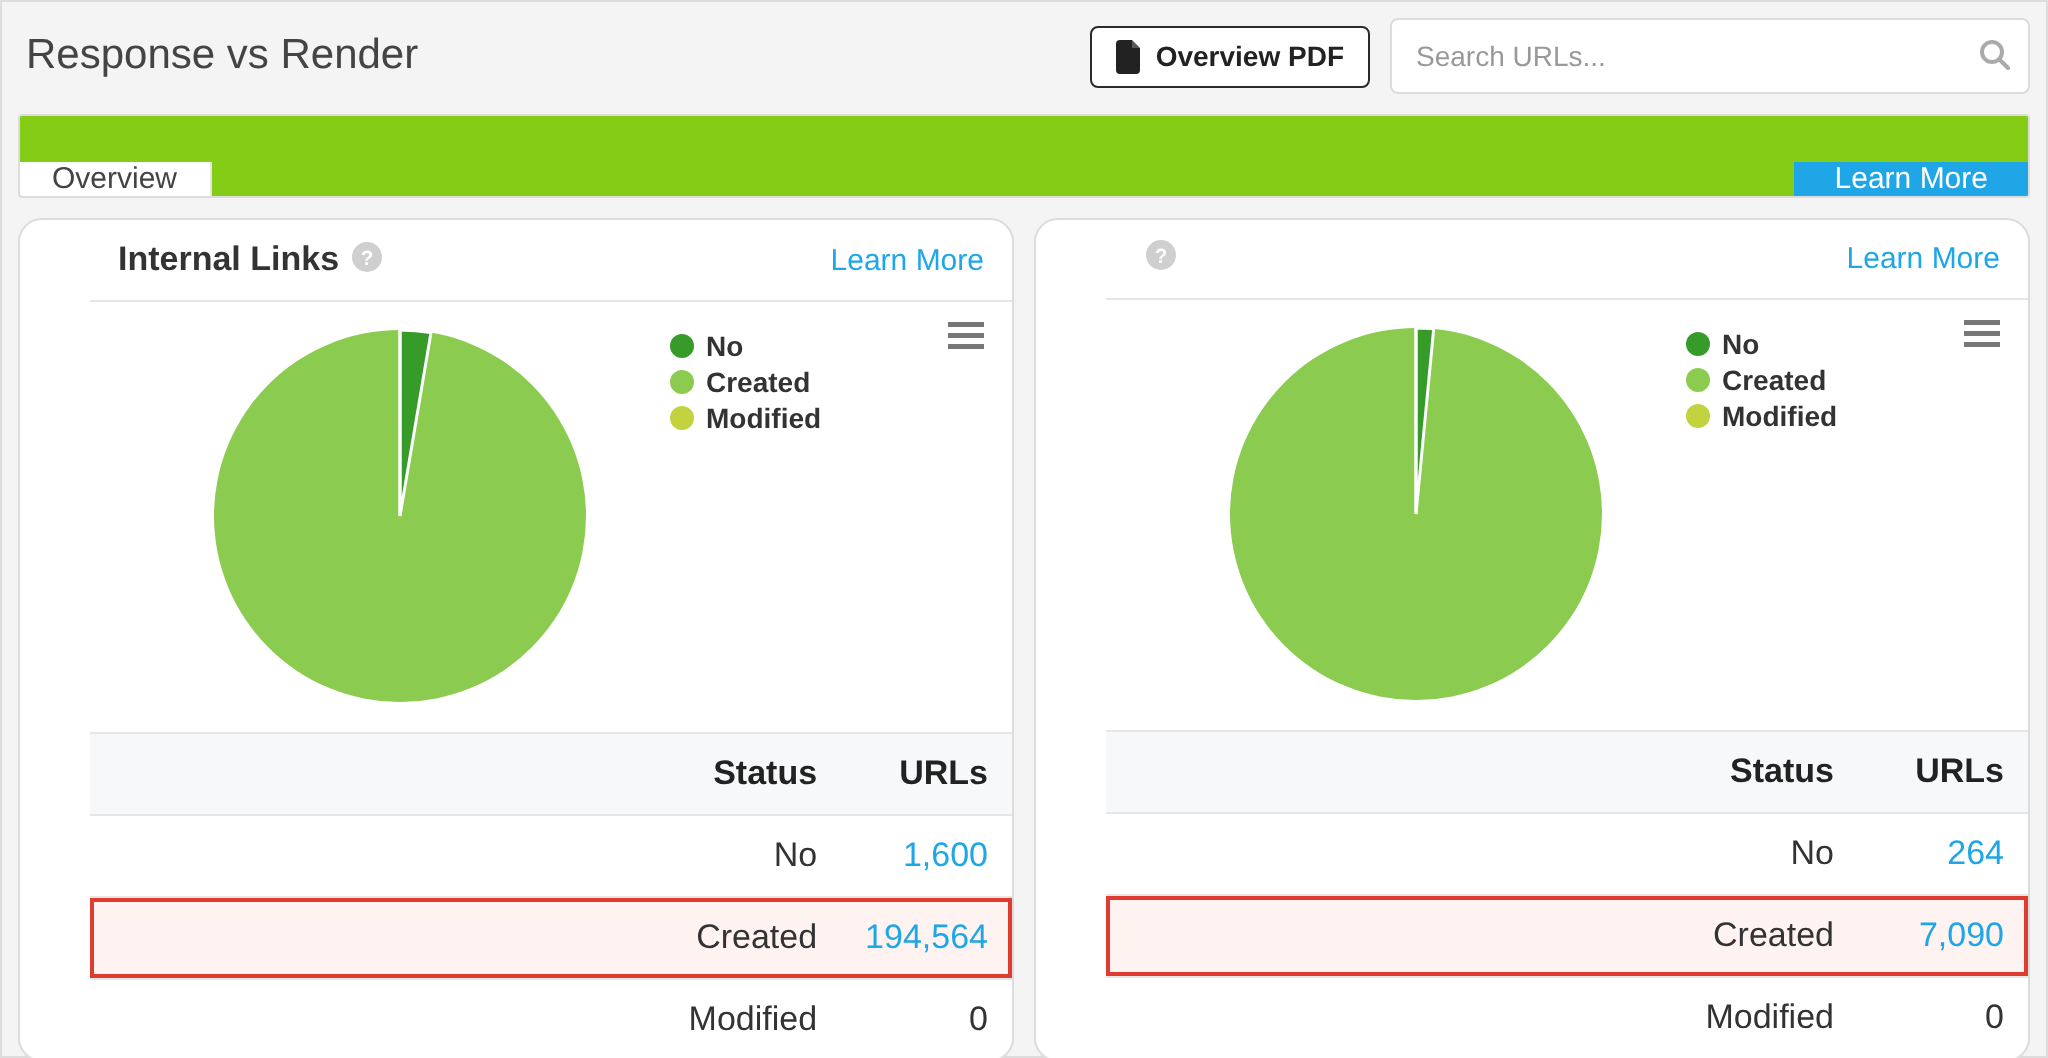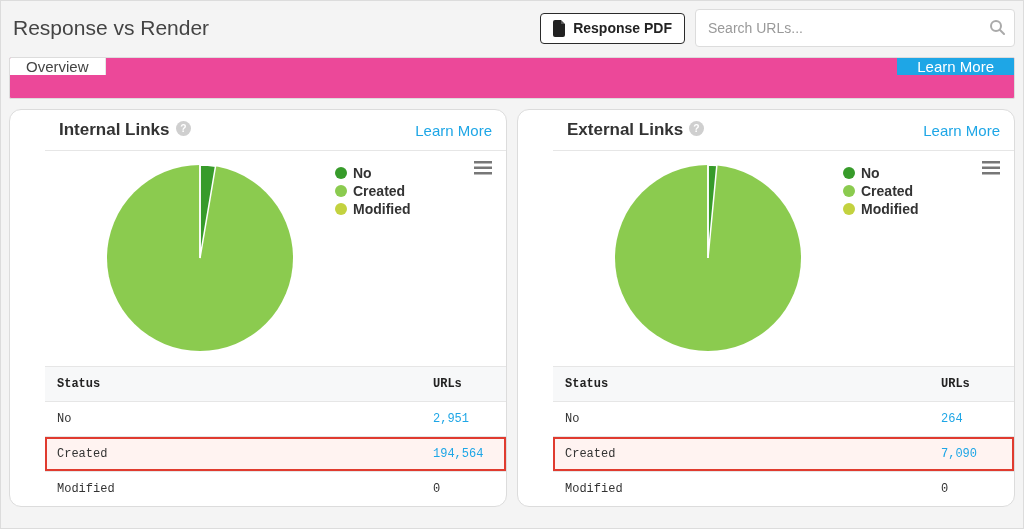--- a/index.html
+++ b/index.html
@@ -8,41 +8,41 @@
   .frame { width:1024px; height:529px; border:1px solid #dcdcdc; background:#f4f4f4; }
   .topbar { display:flex; align-items:center; padding:8px 8px 10px 12px; }
   .page-title { font-size:21px; color:#444; flex:0 0 auto; }
   .topbar-spacer { flex:1; }
   .pdf-btn { display:flex; align-items:center; gap:6px; background:#fff; border:1.5px solid #2b2b2b; border-radius:4px; padding:6px 12px; font-size:14px; font-weight:600; color:#222; cursor:pointer; }
   .pdf-btn .icon { width:14px; height:17px; }
   .search-wrap { margin-left:10px; position:relative; flex:0 0 320px; }
   .search-input { width:100%; height:38px; border:1px solid #dcdcdc; border-radius:4px; padding:6px 36px 6px 12px; font-size:14px; color:#a21caf; background:#fff; }
   .search-input::placeholder { color:#999; }
   .search-icon { position:absolute; right:10px; top:10px; color:#aaa; }
-  .tabs { display:flex; align-items:flex-start; background:#ec4899; border:1px solid #dcdcdc; border-radius:2px; margin:0 8px; height:42px; overflow:hidden;gap:10px; }
+  .tabs { display:flex; align-items:flex-end; background:#84cc16; border:1px solid #dcdcdc; border-radius:2px; margin:0 8px; height:42px; overflow:hidden;gap:10px; }
   .tab { padding:0 16px; display:flex; align-items:center; font-size:15px; color:#444; border-right:1px solid #e6e6e6; background:#fff; }
   .tabs-spacer { flex:1; }
   .learn-more-btn { background:#1ea6e6; color:#fff; padding:0 20px; display:flex; align-items:center; font-size:15px; cursor:pointer; }
   .panels { display:flex; gap:10px; padding:10px 8px 8px 8px; }
   .panel { flex:1; background:#fff; border:1px solid #dcdcdc; border-radius:12px; display:flex; flex-direction:column;padding-left:35px; }
   .panel-head { display:flex; align-items:center; padding:10px 14px; border-bottom:1px solid #e6e6e6; }
   .panel-title { font-size:17px; font-weight:600; color:#333; }
   .help-icon { margin-left:6px; color:#bfbfbf; }
   .panel-learn { margin-left:auto; color:#1ea6e6; font-size:15px; cursor:pointer; }
   .chart-area { position:relative; height:215px; padding:10px 16px; }
   .burger { position:absolute; top:10px; right:14px; cursor:pointer; color:#777; }
   .pie-wrap { position:absolute; left:60px; top:10px; }
   .legend { position:absolute; left:290px; top:14px; font-size:14px; }
   .legend-row { display:flex; align-items:center; gap:6px; margin-bottom:2px; font-weight:600; color:#333; }
   .legdot { width:12px; height:12px; border-radius:50%; }
   .c-no { background:#379b2a; }
   .c-created { background:#8bcb4f; }
   .c-mod { background:#c3d23f; }
   table.data { width:100%; border-collapse:collapse; }
-  table.data th, table.data td { text-align:left; padding:10px 12px; font-size:12px; border-top:1px solid #e6e6e6;font-family:Liberation Mono, monospace; }
+  table.data th, table.data td { text-align:right; padding:10px 12px; font-size:17px; border-top:1px solid #e6e6e6; }
   table.data th { background:#f7f8f9; font-weight:700; color:#222; }
   table.data th:last-child, table.data td:last-child { width:85px; }
   .num-link { color:#1ea6e6; cursor:pointer; }
   tr.hl td { background:#fff3f1; position:relative; }
   tr.hl td:first-child { box-shadow: inset 2px 0 0 #e03b2f, inset 0 2px 0 #e03b2f, inset 0 -2px 0 #e03b2f; }
   tr.hl td:last-child { box-shadow: inset -2px 0 0 #e03b2f, inset 0 2px 0 #e03b2f, inset 0 -2px 0 #e03b2f; }
 </style>
 </head>
 <body>
 
@@ -50,21 +50,21 @@
   <div class="topbar">
     <div class="page-title">Response vs Render</div>
     <div class="topbar-spacer"></div>
     <button class="pdf-btn">
       <span class="icon">
         <svg viewBox="0 0 14 17" width="14" height="17">
             <path fill="#222" d="M2 0h6l4 4v11a2 2 0 0 1-2 2H2a2 2 0 0 1-2-2V2a2 2 0 0 1 2-2z"></path>
             <path fill="#fff" d="M8 0v4h4z" opacity="0.25"></path>
           </svg>
       </span>
-      <span>Response PDF</span>
+      <span>Overview PDF</span>
     </button>
     <div class="search-wrap">
       <input class="search-input" placeholder="Search URLs..." style="">
       <span class="search-icon">
         <svg width="16" height="16" viewBox="0 0 16 16">
             <circle cx="7" cy="7" r="5" stroke="#aaa" stroke-width="2" fill="none"></circle>
             <line x1="11" y1="11" x2="15" y2="15" stroke="#aaa" stroke-width="2" stroke-linecap="round"></line>
           </svg>
       </span>
     </div>
@@ -120,37 +120,36 @@
       <table class="data">
         <tbody>
             <tr>
           <th>Status</th>
           <th>URLs</th>
         </tr>
         </tbody>
           <tbody id="rows-left">
             <tr>
               <td>No</td>
-              <td class="num-link">2,951</td>
+              <td class="num-link">1,600</td>
             </tr>
             <tr class="hl">
               <td>Created</td>
               <td class="num-link">194,564</td>
             </tr>
             <tr>
               <td>Modified</td>
               <td>0</td>
             </tr>
           </tbody>
       </table>
     </div>
 
     <div class="panel">
       <div class="panel-head">
-        <span class="panel-title">External Links</span>
         <span class="help-icon">
           <svg width="15" height="15" viewBox="0 0 16 16">
               <circle cx="8" cy="8" r="8" fill="#cfcfcf"></circle>
               <text x="8" y="12" font-size="11" font-weight="700" fill="#fff" text-anchor="middle">?</text>
             </svg>
         </span>
         <span class="panel-learn">Learn More</span>
       </div>
       <div class="chart-area">
         <span class="burger">

